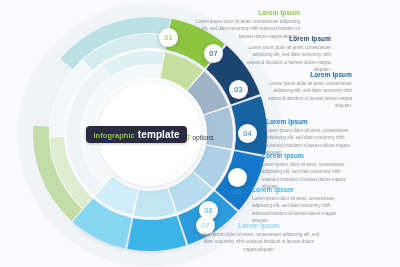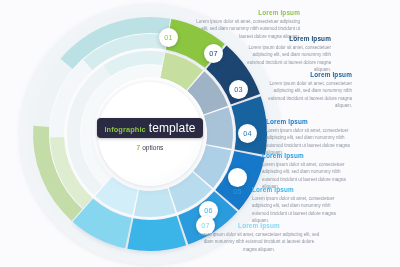--- a/index.html
+++ b/index.html
@@ -13,32 +13,32 @@
 
   svg.wheel{position:absolute;left:0;top:0;width:400px;height:267px;}
 
   
   .hub{
     position:absolute;
     left:98px;top:82px;width:104px;height:104px;
     border-radius:50%;
     background:radial-gradient(circle at 38% 32%, #ffffff 0%, #ffffff 62%, #f4f6f9 100%);
     box-shadow:0 2px 9px rgba(40,60,90,.13);
-    display:flex;flex-direction:column;align-items:center;justify-content:center;
+    display:flex;align-items:center;justify-content:center;
   }
   .hub-pill{
     background:#2b2a43;
     border-radius:4px;
     padding:3px 7px 3px 7px;
     display:flex;align-items:baseline;gap:3px;
     box-shadow:0 1px 3px rgba(0,0,0,.25);
     white-space:nowrap;
   }
   .hub-pill .a{color:#8cc63f;font-size:7.4px;font-weight:bold;letter-spacing:.1px;}
-  .hub-pill .b{color:#ffffff;font-size:12px;font-weight:normal;letter-spacing:.1px;}
+  .hub-pill .b{color:#ffffff;font-size:10px;font-weight:bold;letter-spacing:.1px;}
   .hub-sub{margin-top:6px;font-size:6.6px;color:#3a3a52;white-space:nowrap;}
   .hub-sub .n{color:#8cc63f;font-weight:bold;}
 
   
   .badge{
     position:absolute;width:19px;height:19px;border-radius:50%;
     background:#ffffff;
     box-shadow:0 1px 4px rgba(30,50,80,.26);
     display:flex;align-items:center;justify-content:center;
     font-size:7.3px;font-weight:normal;letter-spacing:.2px;

